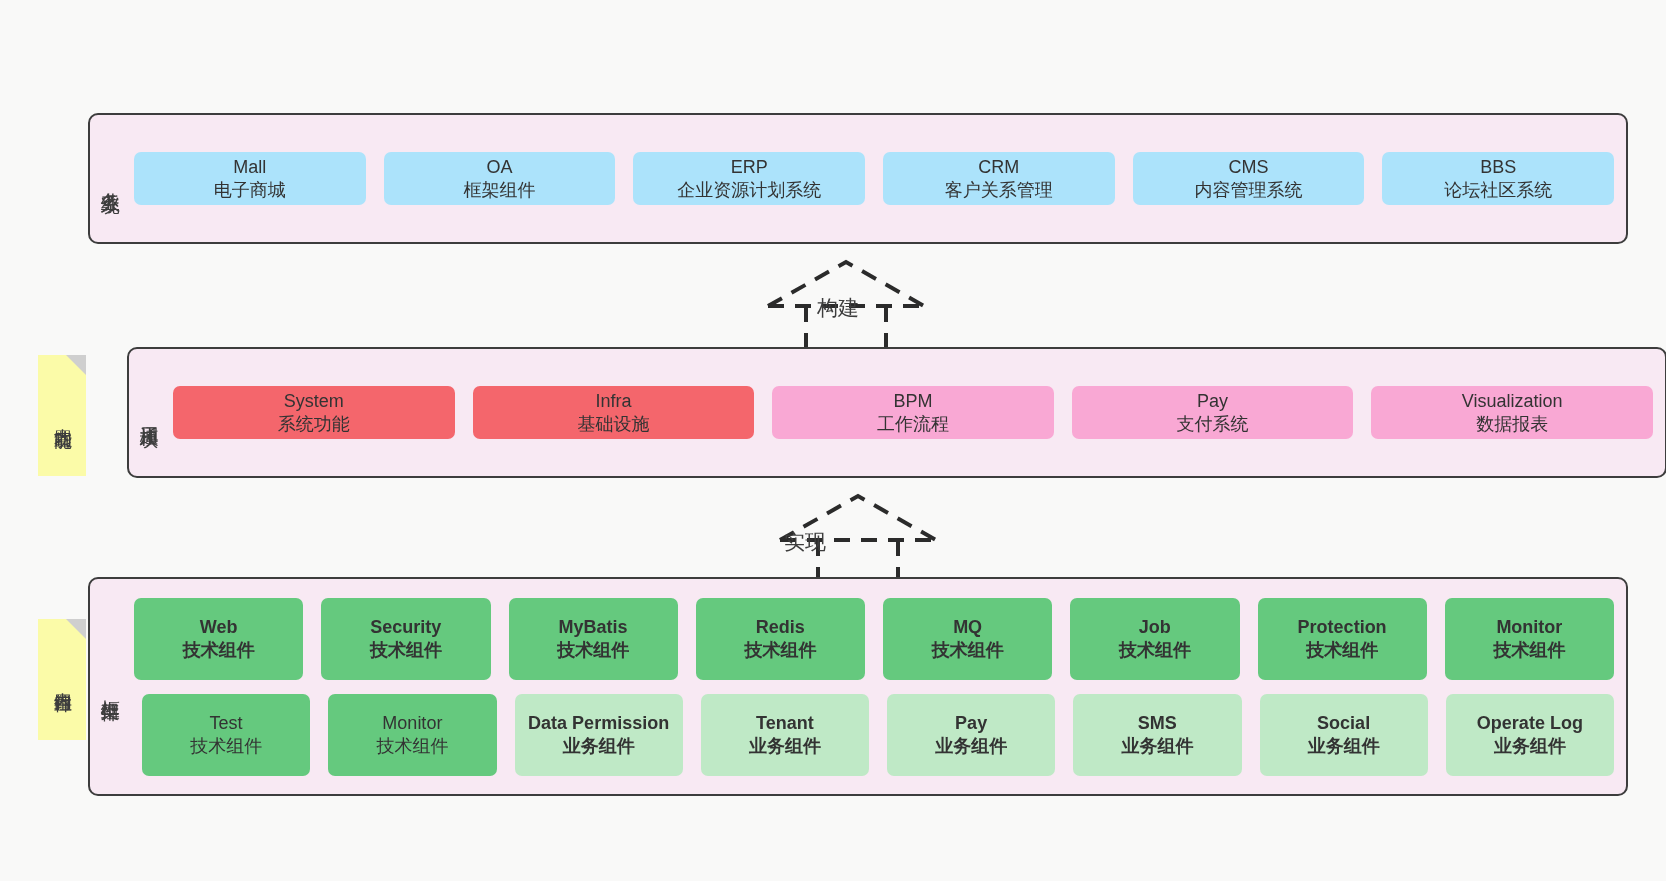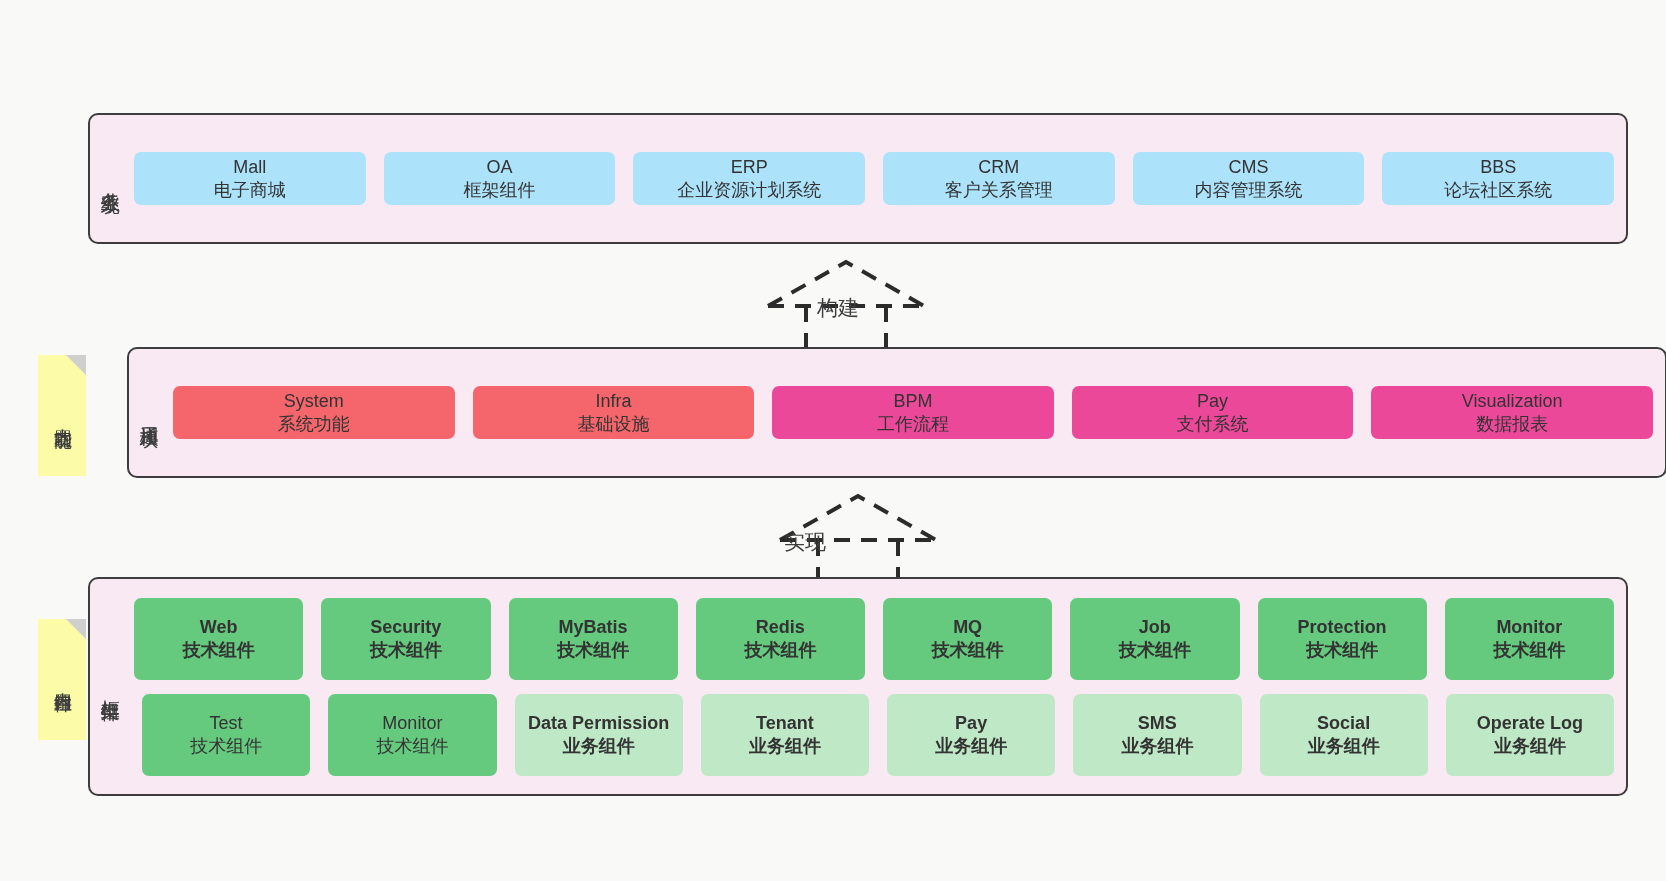--- a/index.html
+++ b/index.html
@@ -66,21 +66,21 @@
     box-sizing: border-box;
     padding: 4px 2px;
   }
   .node .en { white-space: nowrap; }
   .node .cn { white-space: nowrap; }
   .node.wrap .en { white-space: normal; }
 
   
   .c-blue      { background: #ace3fb; }
   .c-red       { background: #f4666c; }
-  .c-pink      { background: #ec4899; }
+  .c-pink      { background: #f9a8d4; }
   .c-green     { background: #65c97e; }
   .c-lightgreen{ background: #bfe9c6; font-weight: bold; }
 
   
   .note {
     position: absolute;
     background: #fbfba8;
     width: 48px;
     box-sizing: border-box;
     display: flex;

